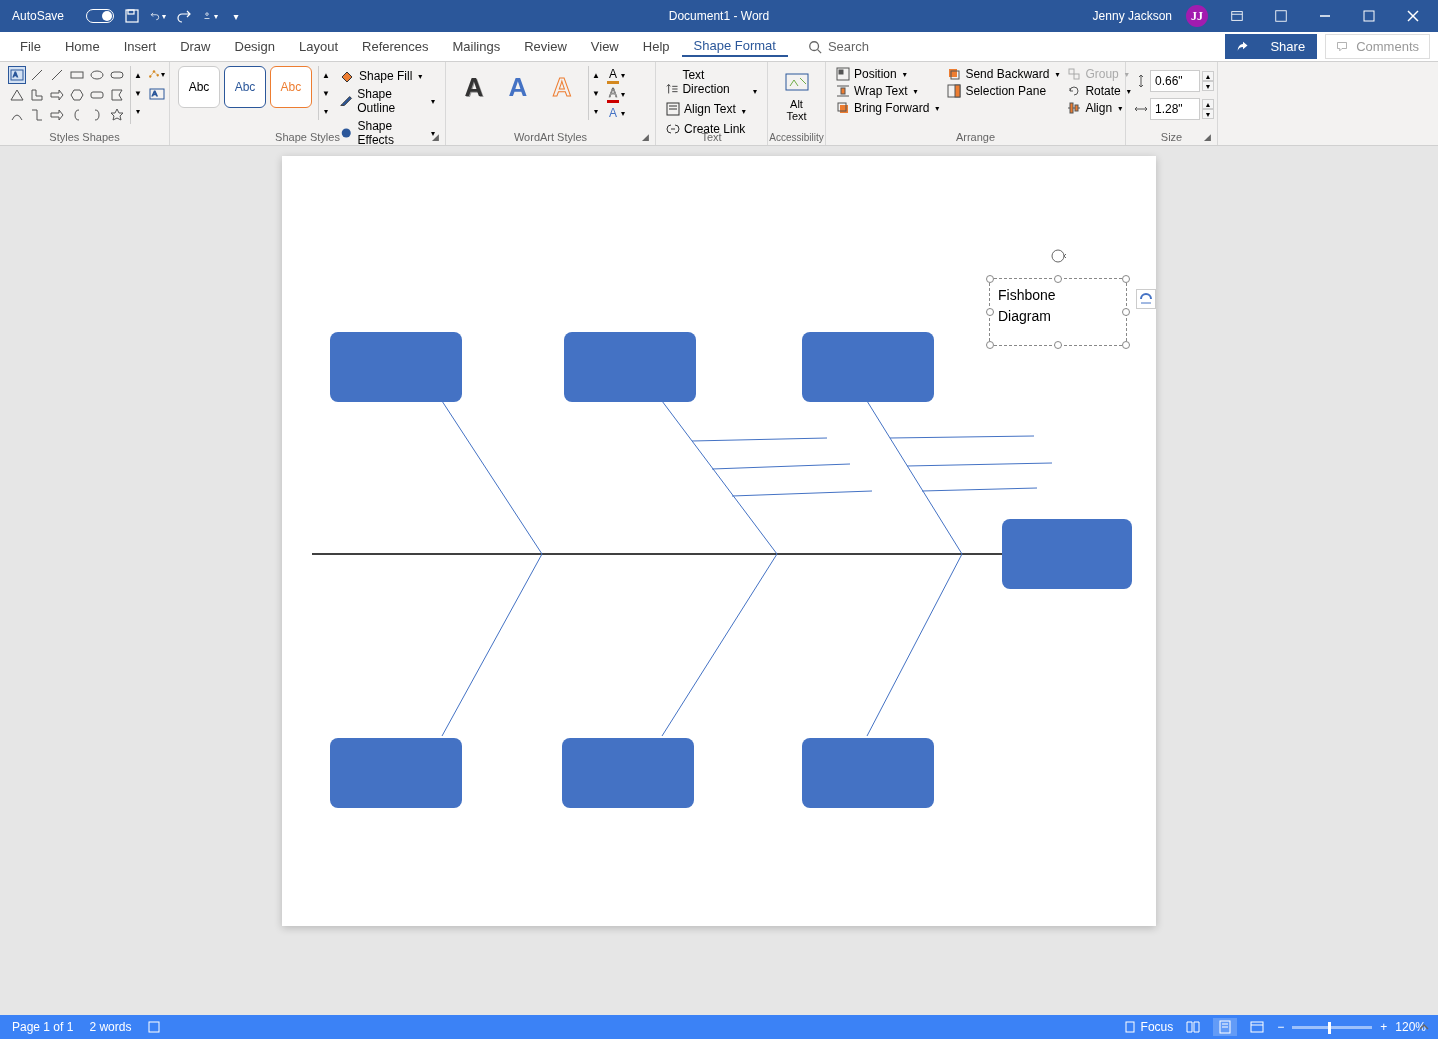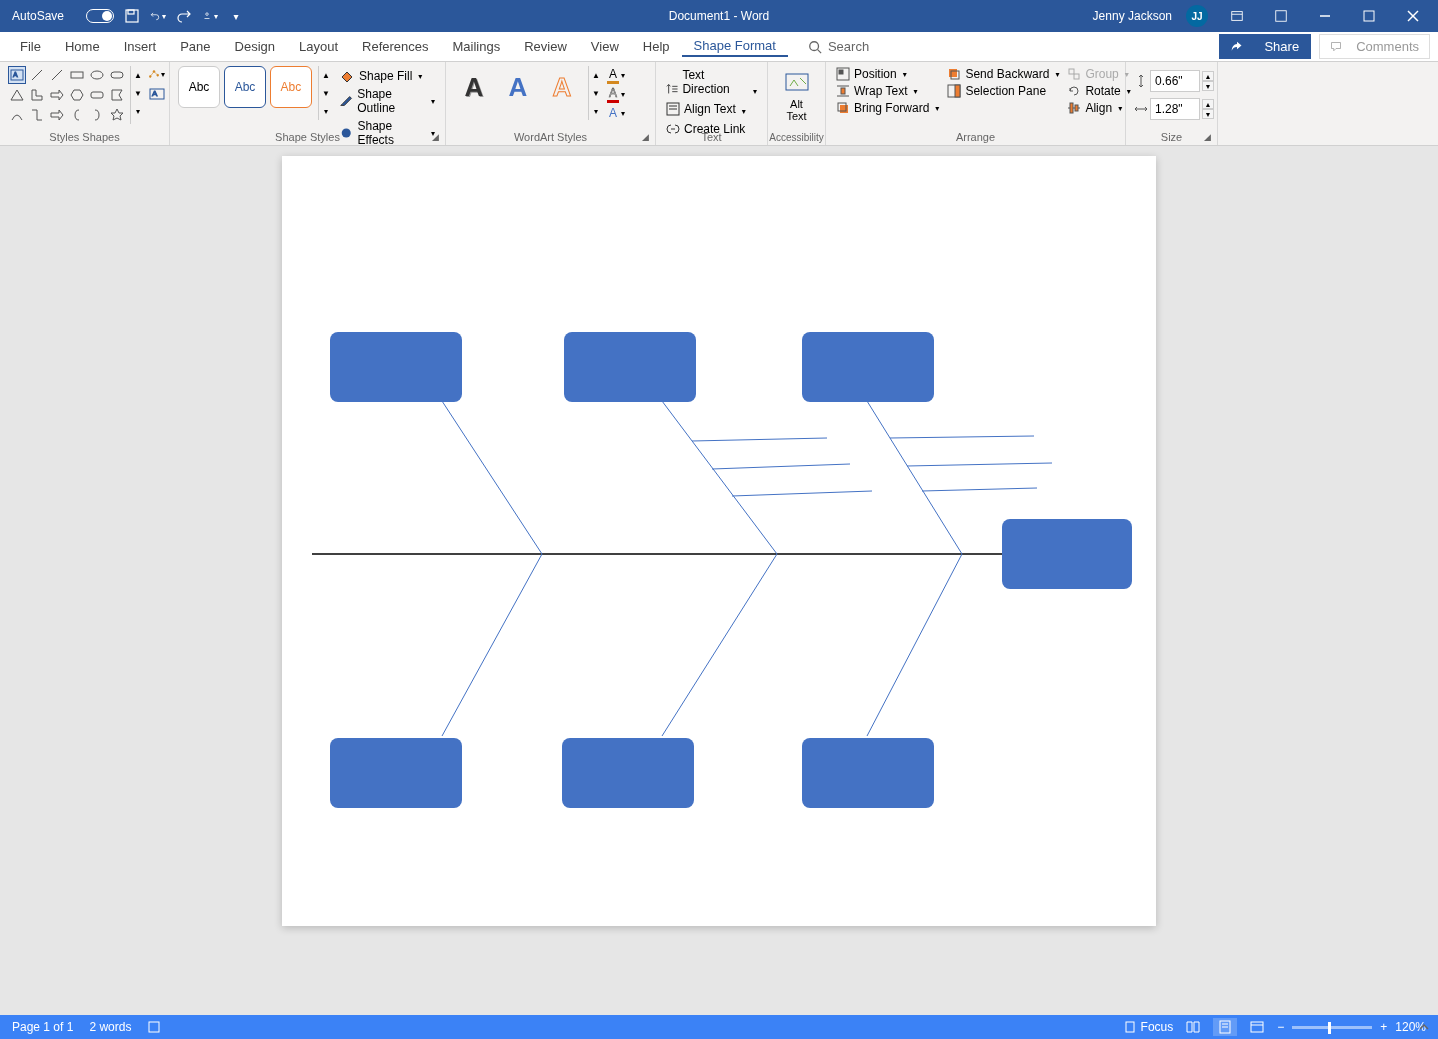--- a/index.html
+++ b/index.html
@@ -7,31 +7,31 @@
     
     
     .title-bar { height: 32px; background: #2b579a; color: white; display: flex; align-items: center; font-size: 12px; position: relative; }
     .title-left { display: flex; align-items: center; gap: 10px; padding-left: 12px; }
     .autosave-toggle { display: flex; align-items: center; gap: 22px; }
     .toggle-switch { width: 28px; height: 14px; border: 1px solid white; border-radius: 8px; position: relative; }
     .toggle-switch::after { content: ''; position: absolute; right: 1px; top: 1px; width: 10px; height: 10px; background: white; border-radius: 50%; }
     .qat-icon { width: 16px; height: 16px; color: white; cursor: pointer; display: flex; align-items: center; justify-content: center; }
     .title-center { position: absolute; left: 50%; transform: translateX(-50%); }
     .title-right { margin-left: auto; display: flex; align-items: center; gap: 14px; padding-right: 10px; }
-    .user-avatar { width: 22px; height: 22px; border-radius: 50%; background: #0369a1; display: flex; align-items: center; justify-content: center; font-size: 10px; font-weight: bold; }
+    .user-avatar { width: 22px; height: 22px; border-radius: 50%; background: #a21caf; display: flex; align-items: center; justify-content: center; font-size: 12px; font-weight: bold; font-family: Liberation Serif, serif; }
     .win-btn { width: 30px; height: 20px; display: flex; align-items: center; justify-content: center; cursor: pointer; font-size: 12px; }
     
     
     .ribbon-tabs { height: 30px; background: white; display: flex; align-items: center; padding: 0 8px; border-bottom: 1px solid #d0d0d0; }
     .ribbon-tab { padding: 0 12px; height: 21px; display: flex; align-items: center; font-size: 13px; color: #444; cursor: pointer; }
     .ribbon-tab.active { color: #2b579a; border-bottom: 2px solid #2b579a; font-weight: 500; }
     .search-box { margin-left: 20px; display: flex; align-items: center; gap: 6px; color: #666; font-size: 13px; }
     .ribbon-right { margin-left: auto; display: flex; gap: 8px; }
     .share-btn { background: #2b579a; color: white; padding: 4px 12px; font-size: 13px; display: flex; align-items: center; gap: 21px; cursor: pointer; }
-    .comments-btn { color: #999; padding: 4px 10px; font-size: 13px; display: flex; align-items: center; gap: 14px; border: 1px solid #ddd; }
+    .comments-btn { color: #999; padding: 4px 10px; font-size: 13px; display: flex; align-items: center; gap: 8px; border: 1px solid #ddd; }
     
     
     .ribbon-content { height: 84px; background: #f3f2f1; display: flex; border-bottom: 1px solid #d0d0d0; }
     .ribbon-group { border-right: 1px solid #d8d8d8; padding: 4px 8px 2px; display: flex; flex-direction: column; position: relative; }
     .group-label { position: absolute; bottom: 2px; left: 0; right: 0; text-align: center; font-size: 11px; color: #666; }
     .group-body { flex: 1; display: flex; align-items: flex-start; gap: 4px; }
     
     
     .shapes-gallery { display: flex; gap: 2px; }
     .shapes-col { display: flex; flex-direction: column; gap: 2px; }
@@ -166,21 +166,21 @@
           <line x1="11" y1="1" x2="1" y2="11"></line>
         </svg>
     </div>
   </div>
 </div>
 
 <div class="ribbon-tabs">
   <div class="ribbon-tab">File</div>
   <div class="ribbon-tab">Home</div>
   <div class="ribbon-tab">Insert</div>
-  <div class="ribbon-tab">Pane</div>
+  <div class="ribbon-tab">Draw</div>
   <div class="ribbon-tab">Design</div>
   <div class="ribbon-tab">Layout</div>
   <div class="ribbon-tab">References</div>
   <div class="ribbon-tab">Mailings</div>
   <div class="ribbon-tab">Review</div>
   <div class="ribbon-tab">View</div>
   <div class="ribbon-tab">Help</div>
   <div class="ribbon-tab active">Shape Format</div>
   <div class="search-box">
     <svg width="14" height="14" viewBox="0 0 16 16" fill="none" stroke="#666" stroke-width="1.5">
@@ -589,20 +589,45 @@
     <div class="cause-box" style="top:176px;left:48px;"></div>
     <div class="cause-box" style="top:176px;left:282px;"></div>
     <div class="cause-box" style="top:176px;left:520px;"></div>
 
     <div class="cause-box" style="top:582px;left:48px;"></div>
     <div class="cause-box" style="top:582px;left:280px;"></div>
     <div class="cause-box" style="top:582px;left:520px;"></div>
 
     <div class="effect-box" style="top:363px;left:720px;"></div>
 
+    <div class="textbox-selected" style="top:122px;left:707px;width:138px;height:68px;">
+      <div>Fishbone</div>
+      <div>Diagram</div>
+
+      <div class="sel-handle" style="top:-4px;left:-4px;"></div>
+      <div class="sel-handle" style="top:-4px;left:calc(50% - 4px);"></div>
+      <div class="sel-handle" style="top:-4px;right:-4px;"></div>
+      <div class="sel-handle" style="top:calc(50% - 4px);left:-4px;"></div>
+      <div class="sel-handle" style="top:calc(50% - 4px);right:-4px;"></div>
+      <div class="sel-handle" style="bottom:-4px;left:-4px;"></div>
+      <div class="sel-handle" style="bottom:-4px;left:calc(50% - 4px);"></div>
+      <div class="sel-handle" style="bottom:-4px;right:-4px;"></div>
+      <div class="rotate-handle">
+        <svg width="18" height="18" viewBox="0 0 18 18" fill="none" stroke="#666">
+            <circle cx="9" cy="9" r="6"></circle>
+            <path d="M15 9 L17 7 M15 9 L17 11"></path>
+          </svg>
+      </div>
+      <div class="layout-opts" style="top:10px;right:-30px;">
+        <svg width="14" height="14" viewBox="0 0 14 14" fill="none" stroke="#4472c4">
+            <path d="M2 7 A5 5 0 0 1 12 7" stroke-width="2"></path>
+            <line x1="2" y1="11" x2="12" y2="11"></line>
+          </svg>
+      </div>
+    </div>
   </div>
 </div>
 
 <div class="status-bar">
   <div class="status-left">
     <span>Page 1 of 1</span>
     <span>2 words</span>
     <svg width="14" height="14" viewBox="0 0 14 14" fill="none" stroke="white">
         <rect x="2" y="2" width="10" height="10"></rect>
       </svg>

